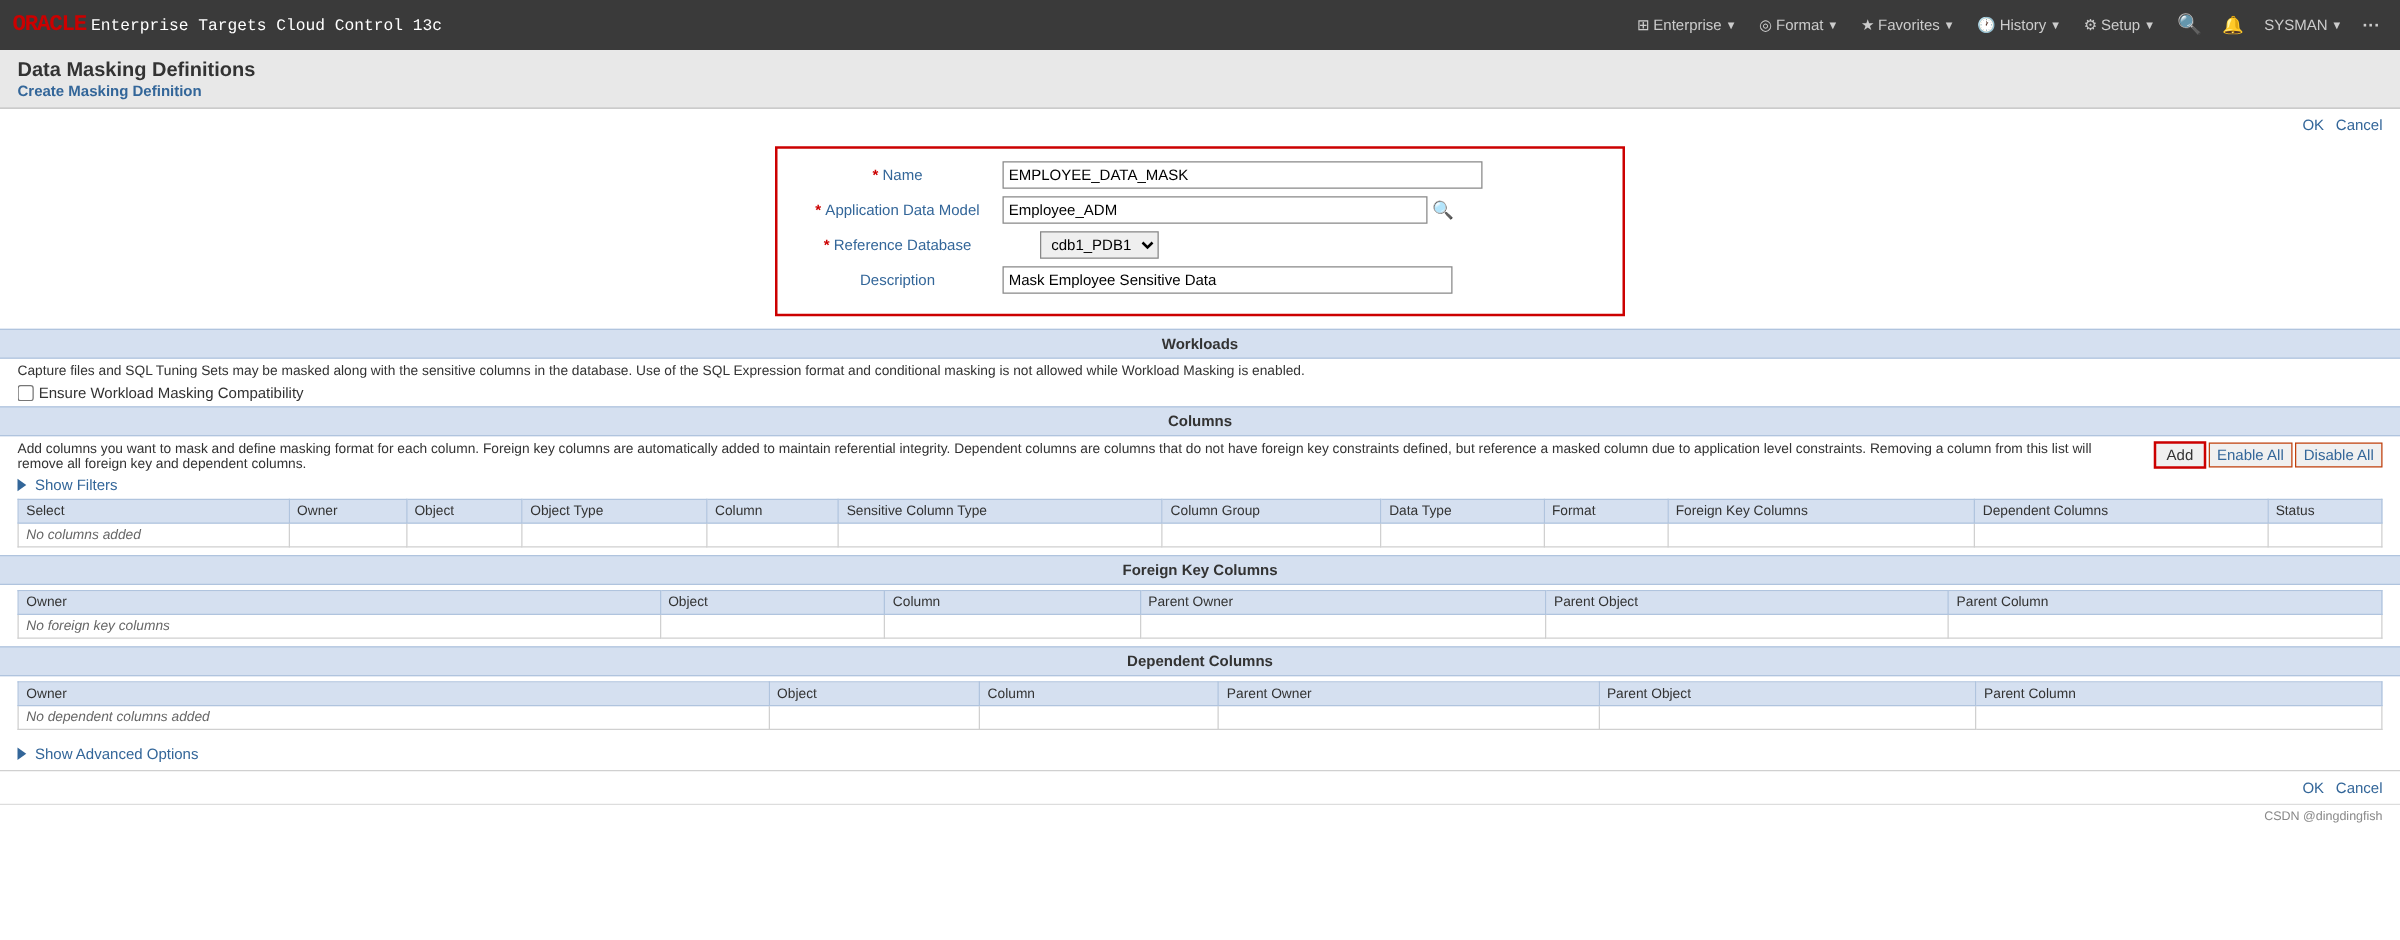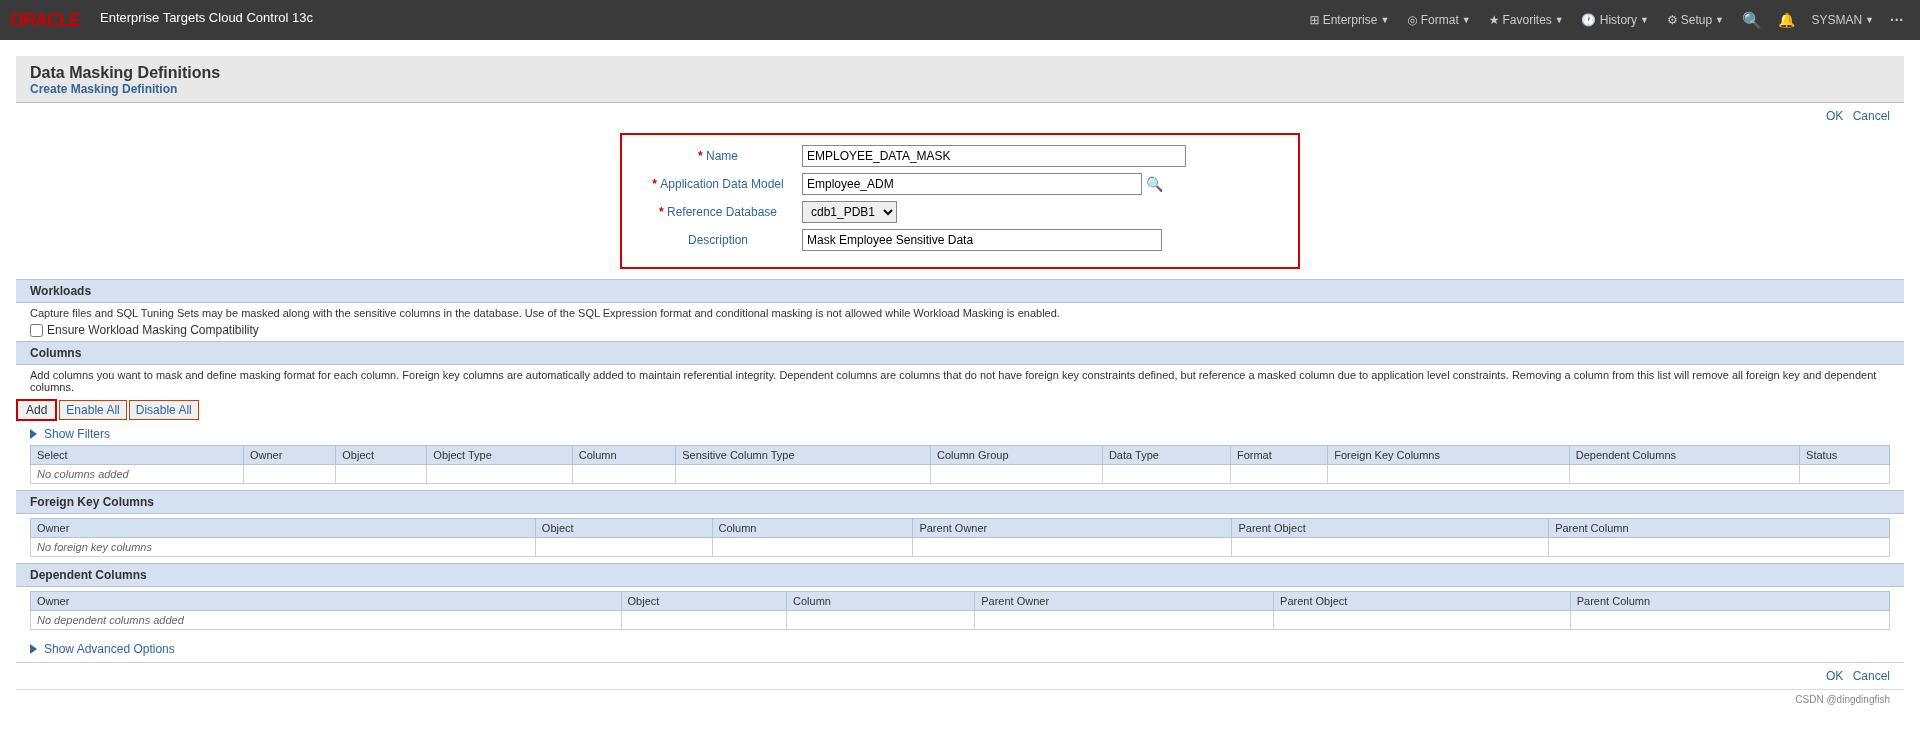--- a/index.html
+++ b/index.html
@@ -9,21 +9,23 @@
     .topnav {
       background: #3a3a3a;
       height: 40px;
       display: flex;
       align-items: center;
       padding: 0 10px;
       justify-content: space-between;
     }
     .topnav-left {
       display: flex;
-      gap: 16px;
+      align-items: center;
+      gap: 0;
+      font-family: Liberation Mono, monospace;
     }
     .oracle-logo {
       color: #cc0000;
       font-size: 18px;
       font-weight: bold;
       letter-spacing: -1px;
     }
     .em-title {
       color: #ffffff;
       font-size: 13px;
@@ -64,21 +66,21 @@
       font-size: 14px;
       padding: 4px 6px;
       cursor: pointer;
       font-weight: bold;
     }
 
     
     .page-content {
       background: #ffffff;
       min-height: calc(752px - 40px);
-      padding: 16px;
+      padding: 0;
     }
 
     
     .page-header {
       background: #e8e8e8;
       border-bottom: 1px solid #c0c0c0;
       padding: 8px 14px 6px 14px;
     }
     .page-title {
       font-size: 16px;
@@ -139,52 +141,53 @@
       cursor: pointer;
       padding: 0 4px;
       font-size: 14px;
       color: #666;
     }
     .form-select {
       border: 1px solid #888;
       padding: 2px 4px;
       font-size: 12px;
       height: 22px;
+      margin-left: 30px;
     }
 
     
     .section-header {
       background: #d5e0f0;
       border-top: 1px solid #b0c4de;
       border-bottom: 1px solid #b0c4de;
       padding: 4px 14px;
       font-weight: bold;
       font-size: 12px;
       color: #333;
       margin-top: 0;
+      text-align: center;
     }
     .section-desc {
       padding: 4px 14px 2px 14px;
       font-size: 11px;
       color: #333;
     }
     .section-checkbox-row {
       padding: 2px 14px 4px 14px;
       font-size: 12px;
       display: flex;
       align-items: center;
       gap: 4px;
     }
 
     
     .columns-header-row {
       display: flex;
       align-items: flex-start;
       justify-content: space-between;
-      flex-direction: column;
     }
     .columns-header-content {
       flex: 1;
     }
     .columns-actions {
       display: flex;
       align-items: center;
       padding: 4px 14px 4px 0;
       gap: 2px;
       flex-shrink: 0;

